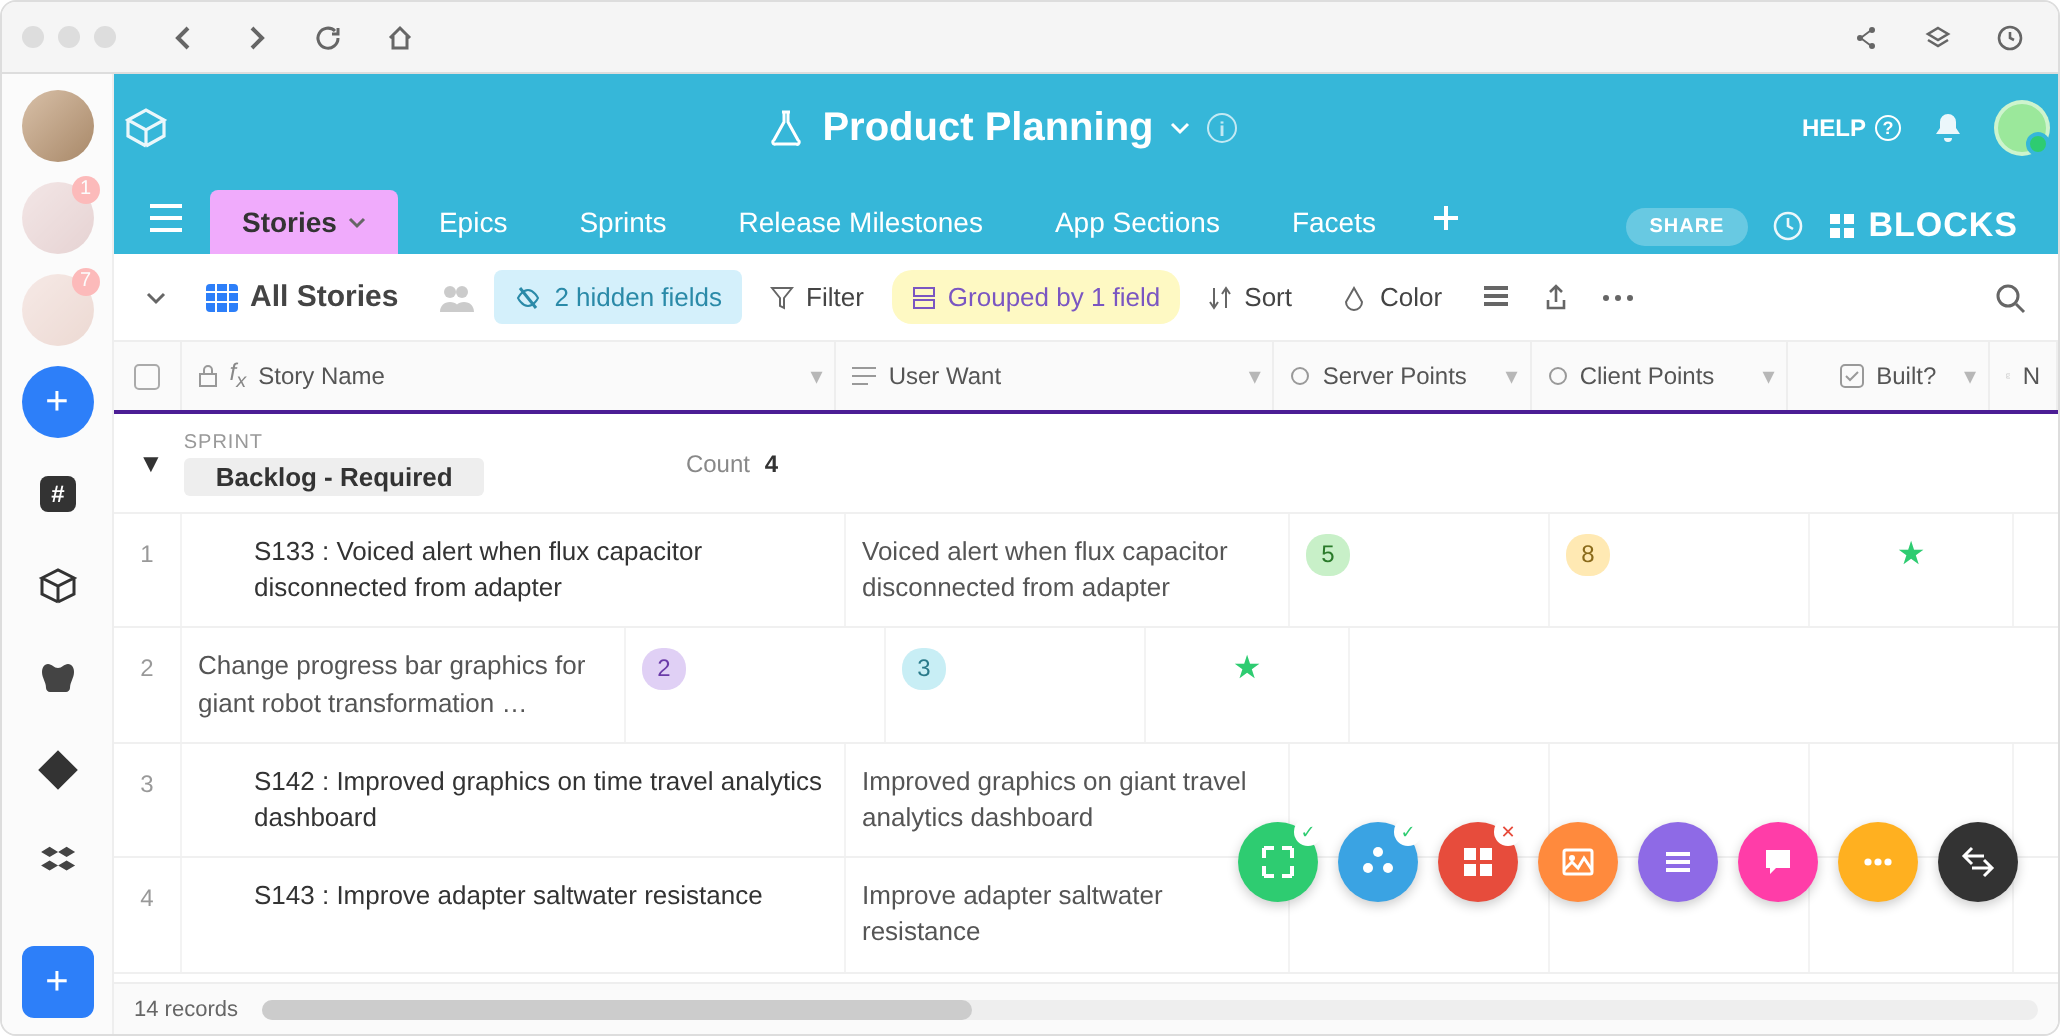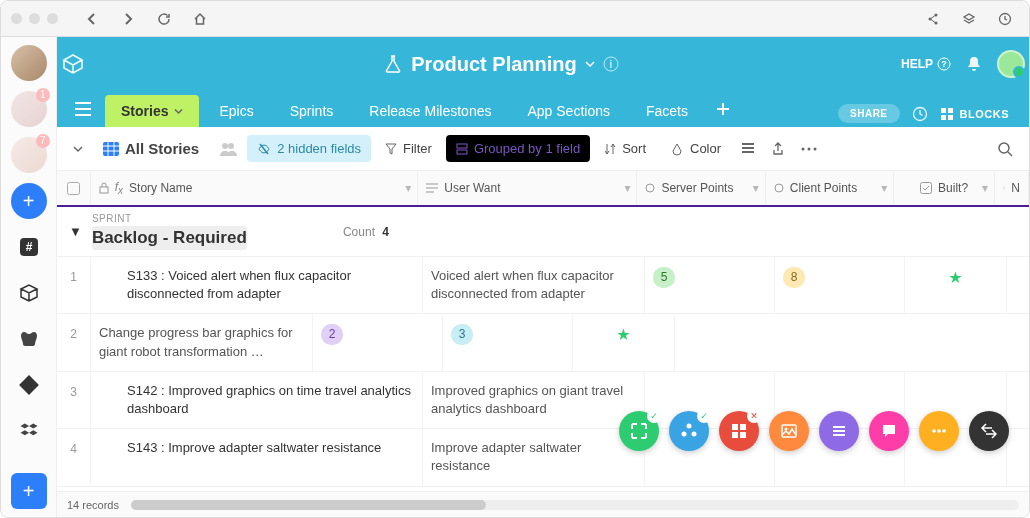--- a/index.html
+++ b/index.html
@@ -31,51 +31,51 @@
 .app-title { font-size: 20px; font-weight: 600; }
 .title-right { display: flex; align-items: center; gap: 14px; }
 .help { font-size: 12px; font-weight: 600; display: flex; align-items: center; gap: 4px; cursor: pointer; }
 .header-icon { cursor: pointer; opacity: .9; }
 .user-av { width: 28px; height: 28px; border-radius: 50%; background: #9be89b; border: 2px solid rgba(255,255,255,.5); position: relative; }
 .user-av::after { content: ''; position: absolute; width: 8px; height: 8px; background: #2ecc71; border: 2px solid #36b7d9; border-radius: 50%; bottom: -2px; right: -2px; }
 
 .tabs-row { height: 36px; display: flex; align-items: flex-end; padding: 0 8px 0 8px; gap: 4px; }
 .menu-icon { color: #fff; padding: 0 10px; align-self: center; cursor: pointer; }
 .tab { padding: 8px 16px; color: #fff; font-size: 14px; cursor: pointer; border-radius: 4px 4px 0 0; display: flex; align-items: center; gap: 6px; }
-.tab.active { background: #bef264; color: #333; font-weight: 600; }
+.tab.active { background: #f0abfc; color: #333; font-weight: 600; }
 .tab-add { padding: 6px 8px; color: #fff; cursor: pointer; align-self: center; }
 .tabs-right { margin-left: auto; display: flex; align-items: center; gap: 12px; padding-right: 12px; padding-bottom: 4px; }
 .share-btn { background: rgba(255,255,255,.25); color: #fff; font-size: 10px; font-weight: 700; letter-spacing: .5px; padding: 4px 12px; border-radius: 12px; cursor: pointer; }
-.blocks-btn { font-size: 11px; font-weight: 700; letter-spacing: .5px; color: #fff; display: flex; align-items: center; gap: 6px; cursor: pointer; text-align: right; }
+.blocks-btn { font-size: 17px; font-weight: 700; letter-spacing: .5px; color: #fff; display: flex; align-items: center; gap: 6px; cursor: pointer; text-align: right; }
 
 .toolbar { height: 44px; background: #fff; border-bottom: 1px solid #eee; display: flex; align-items: center; padding: 0 10px; gap: 4px; }
 .tb-item { display: flex; align-items: center; gap: 6px; padding: 6px 10px; border-radius: 4px; cursor: pointer; color: #444; font-size: 13px; }
 .tb-item.pill-blue { background: #d4f0fb; color: #2a8aa8; }
-.tb-item.pill-purple { background: #000000; color: #7a56c2; }
+.tb-item.pill-purple { background: #fef9c3; color: #7a56c2; border-radius: 10px; }
 .view-name { font-weight: 600; font-size: 15px; }
 .tb-sep { flex: 1; }
 .tb-icon-only { padding: 6px; }
 
 .grid-wrap { flex: 1; overflow: hidden; position: relative; background: #fff; }
 .grid-header { height: 36px; display: flex; border-bottom: 2px solid #4c1d95; background: #fafafa; font-size: 12px; color: #555; }
 .gh-cell { display: flex; align-items: center; padding: 0 8px; border-right: 1px solid #eee; gap: 6px; position: relative; }
 .gh-cell .dd { position: absolute; right: 6px; opacity: .4; }
 .col-check { width: 34px; justify-content: center; }
 .col-name { width: 332px; }
 .col-want { width: 222px; }
 .col-server { width: 130px; }
 .col-client { width: 130px; }
 .col-built { width: 102px; justify-content: center; }
 .col-n { width: 34px; }
 
 .group-row { display: flex; align-items: center; height: 50px; padding-left: 12px; border-bottom: 1px solid #f0f0f0; }
 .group-caret { margin-right: 10px; cursor: pointer; }
 .group-labels { display: flex; flex-direction: column; gap: 2px; }
 .group-sprint { font-size: 10px; color: #999; letter-spacing: .5px; }
-.group-name { background: #eee; padding: 2px 0; border-radius: 3px; font-size: 17px; font-weight: 600; }
+.group-name { background: #eee; padding: 2px 16px; border-radius: 3px; font-size: 13px; font-weight: 600; }
 .group-count { margin-left: auto; margin-right: 640px; font-size: 12px; color: #888; }
 .group-count b { color: #333; margin-left: 4px; }
 
 .data-row { display: flex; border-bottom: 1px solid #f0f0f0; min-height: 54px; }
 .cell { padding: 10px 8px; border-right: 1px solid #f3f3f3; font-size: 13px; line-height: 1.4; }
 .cell.num { width: 34px; text-align: center; color: #999; font-size: 12px; padding-top: 12px; }
 .cell.name { width: 332px; padding-left: 36px; }
 .cell.want { width: 222px; color: #555; }
 .cell.server { width: 130px; }
 .cell.client { width: 130px; }

